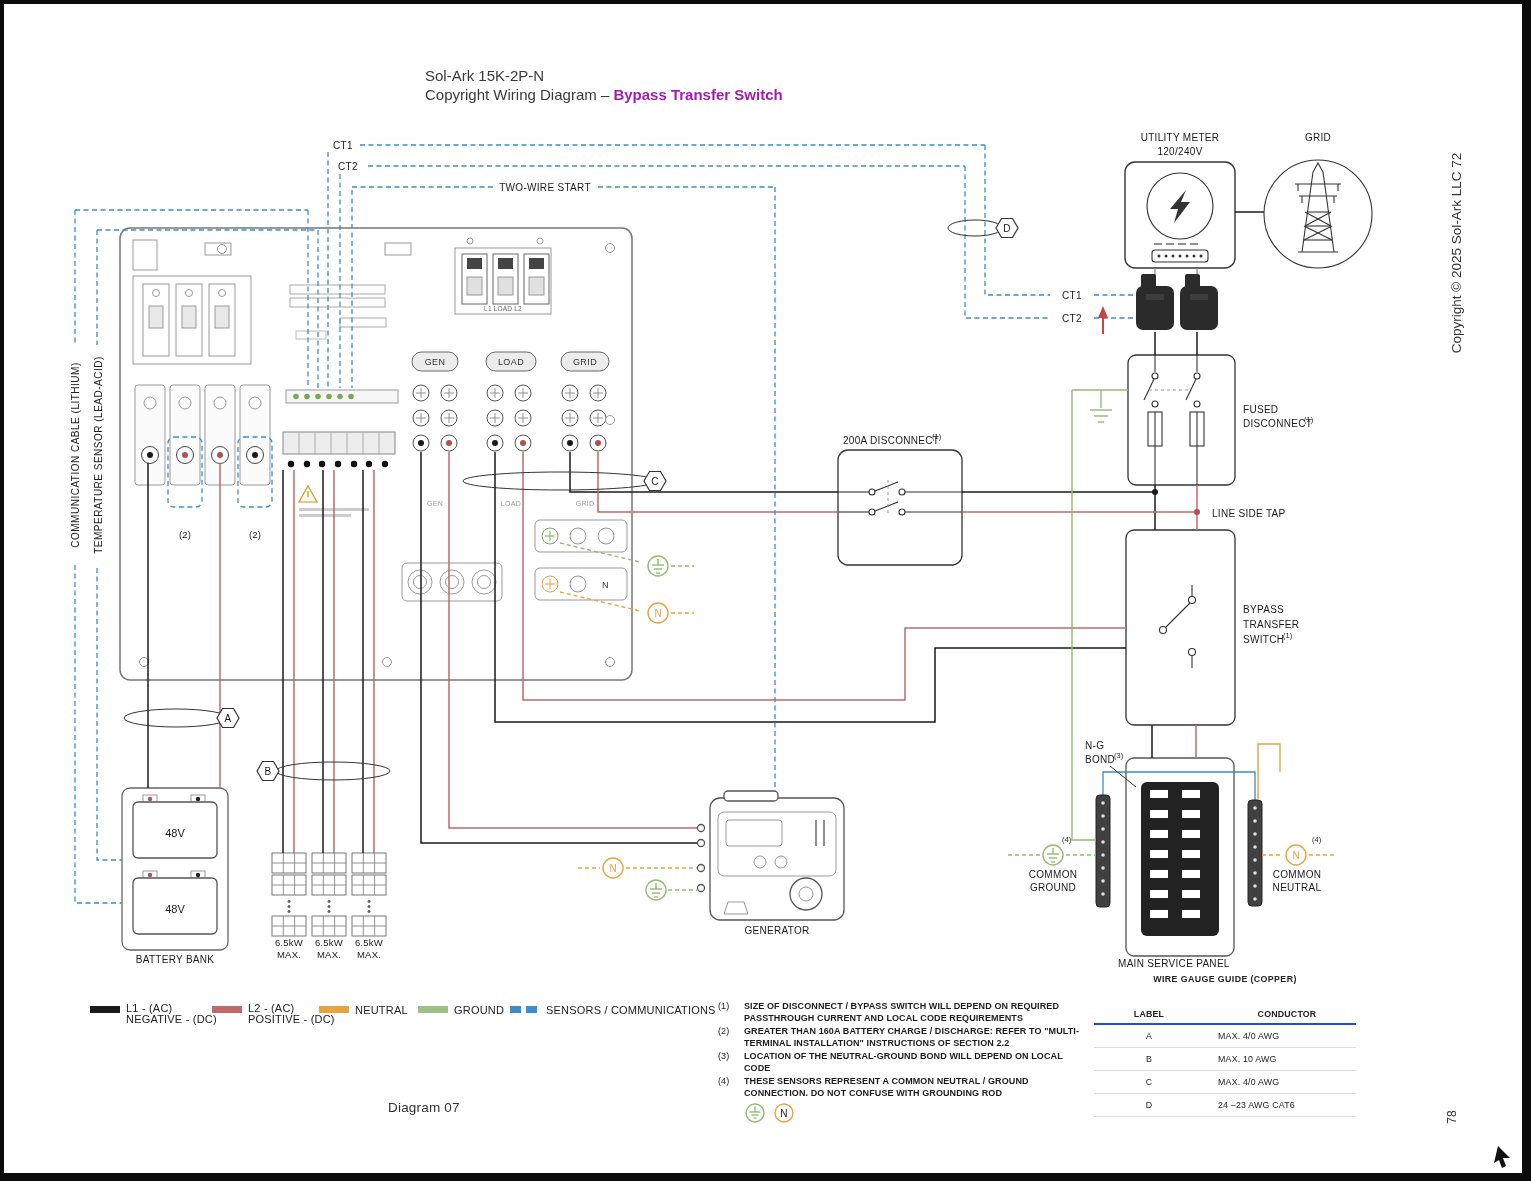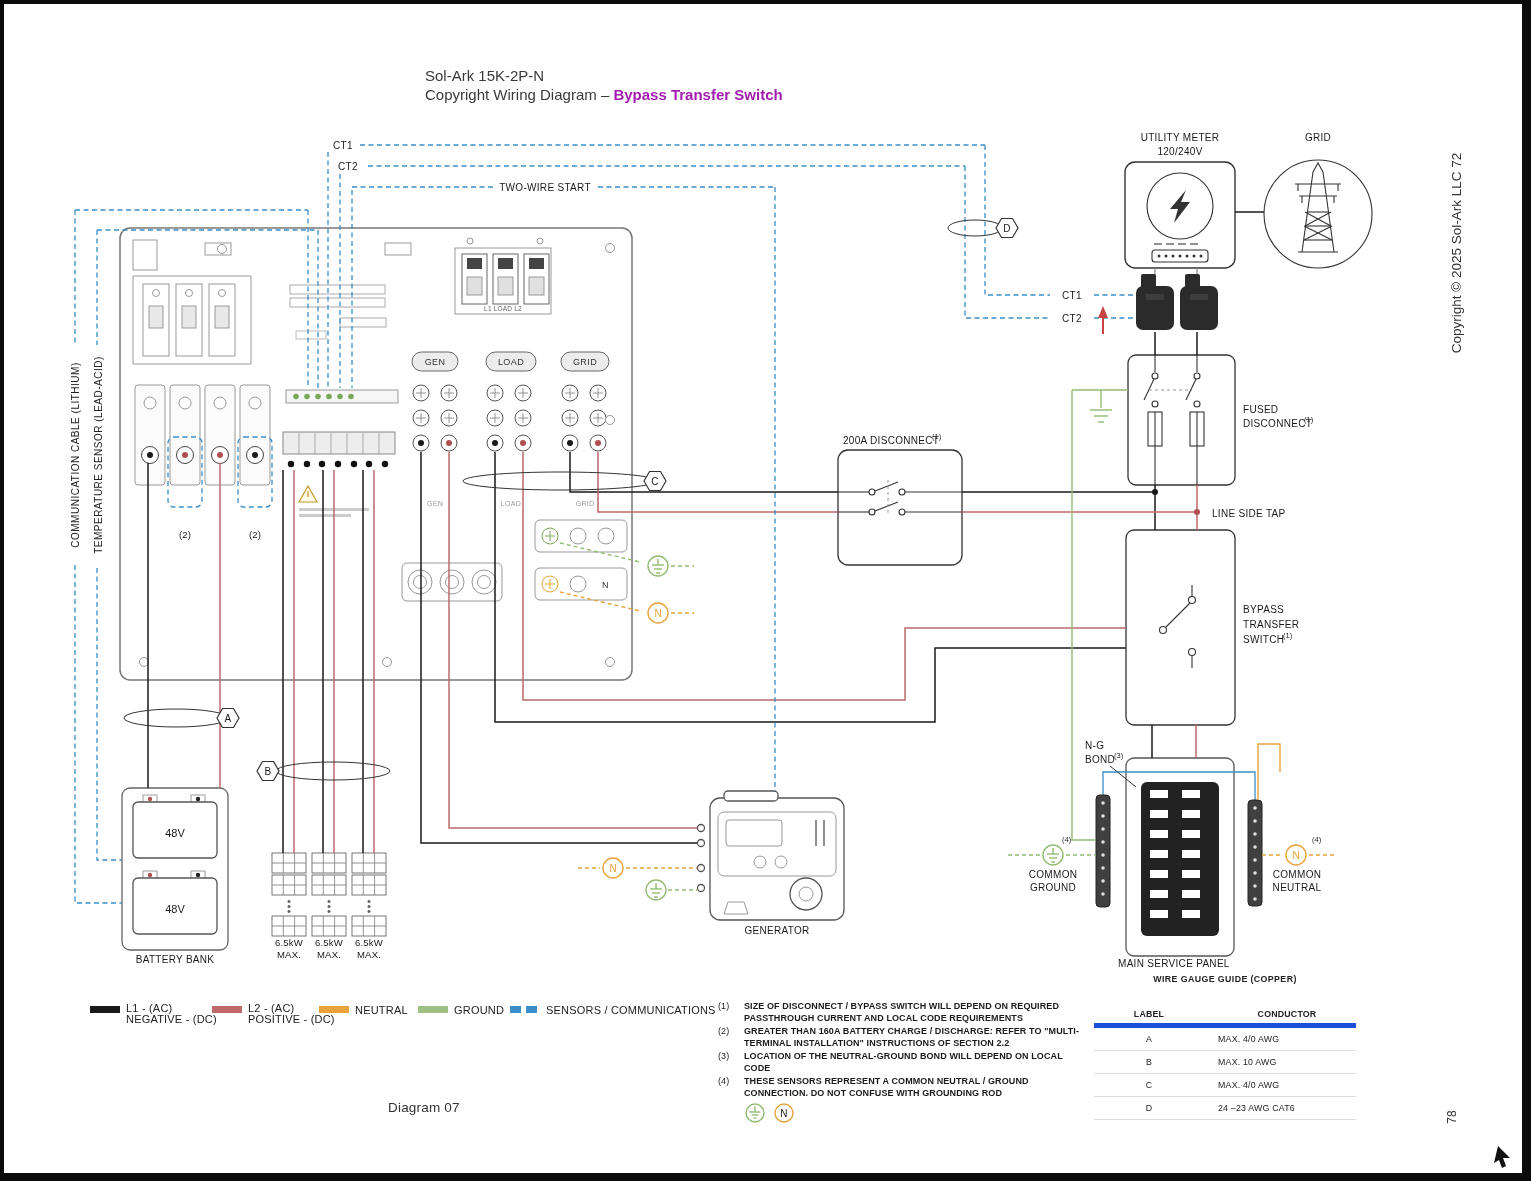--- a/index.html
+++ b/index.html
@@ -53,21 +53,21 @@
   .one-line .leg-lines{margin-top:1.5px;}
   .notes{position:absolute;left:718px;top:1001px;width:372px;font-size:9px;line-height:11.5px;
          color:#1a1a1a;letter-spacing:.1px;}
   .note{display:flex;margin-bottom:2px;}
   .note-num{width:26px;flex:none;}
   .note-text{flex:1;font-weight:bold;}
   .note-syms{margin-left:26px;margin-top:3px;display:flex;gap:7px;}
   .wiretable{position:absolute;left:1094px;top:974px;width:262px;}
   .wt-title{text-align:center;font-size:8.8px;font-weight:bold;letter-spacing:.4px;color:#222;margin-bottom:21px;}
   .wiretable table{width:100%;border-collapse:collapse;font-size:8.8px;color:#222;letter-spacing:.2px;}
-  .wiretable th{font-weight:bold;border-bottom:5px solid #1d4ed8;padding:4px 0;}
+  .wiretable th{font-weight:bold;border-bottom:2px solid #1d4ed8;padding:4px 0;}
   .wiretable th:first-child{width:42%;text-align:center;}
   .wiretable th:last-child{text-align:center;padding-left:14px;}
   .wiretable td{border-bottom:1px solid #dcdcdc;padding:6px 0;}
   .wiretable td:first-child{text-align:center;}
   .wiretable td:last-child{padding-left:14px;}
   .diagram-no{position:absolute;left:388px;top:1100px;font-size:13.5px;color:#333;letter-spacing:.2px;}
 </style>
 </head>
 <body>
 

